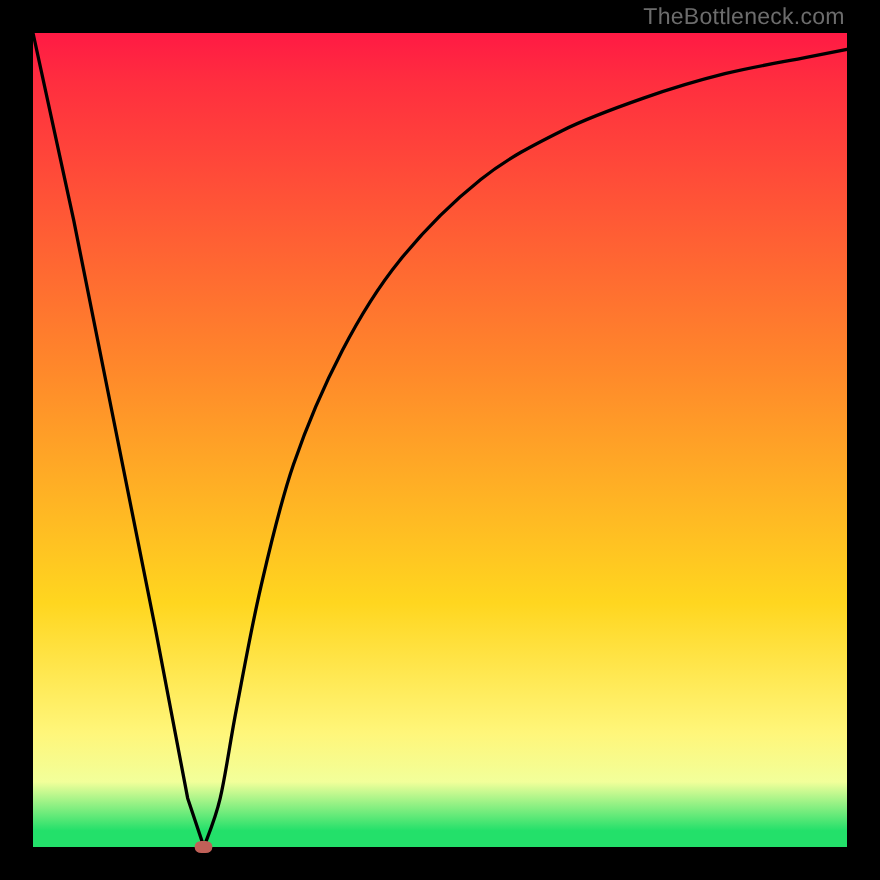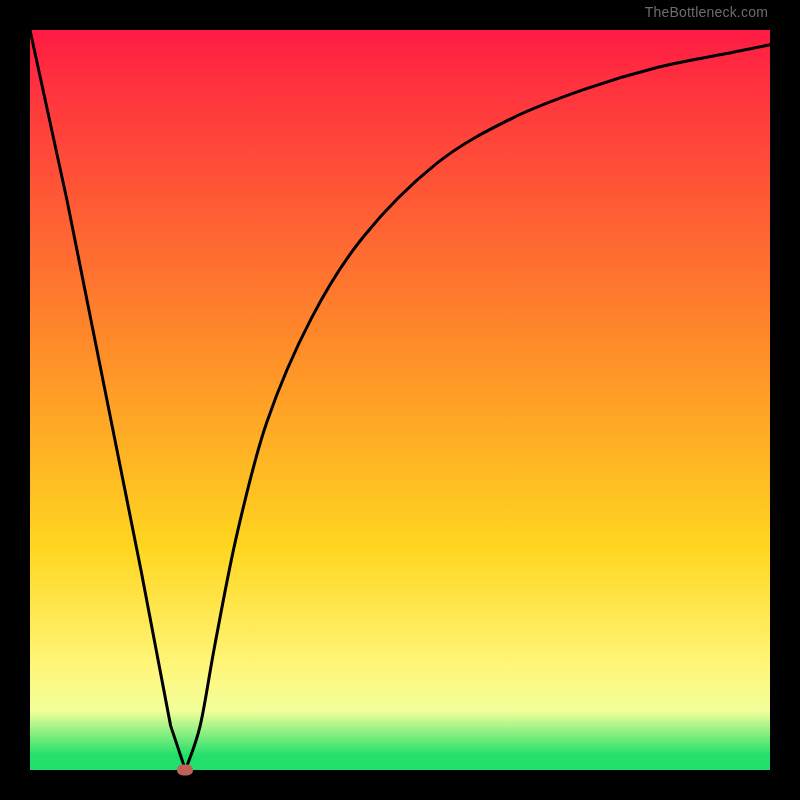--- a/index.html
+++ b/index.html
@@ -32,21 +32,21 @@
       var(--c-ltyellow) 86%,
       var(--c-ltyellow2) 92%,
       var(--c-green) 98%,
       var(--c-green) 100%);
   }
   .watermark {
     position: absolute;
     top: 4px;
     right: 32px;
     color: #6c6c6c;
-    font-size: 14px;
+    font-size: 21px;
     letter-spacing: 0.2px;
     font-weight: 500;
     user-select: none;
   }
   svg.curve {
     position: absolute;
     left: 0;
     top: 0;
     width: 740px;
     height: 740px;

